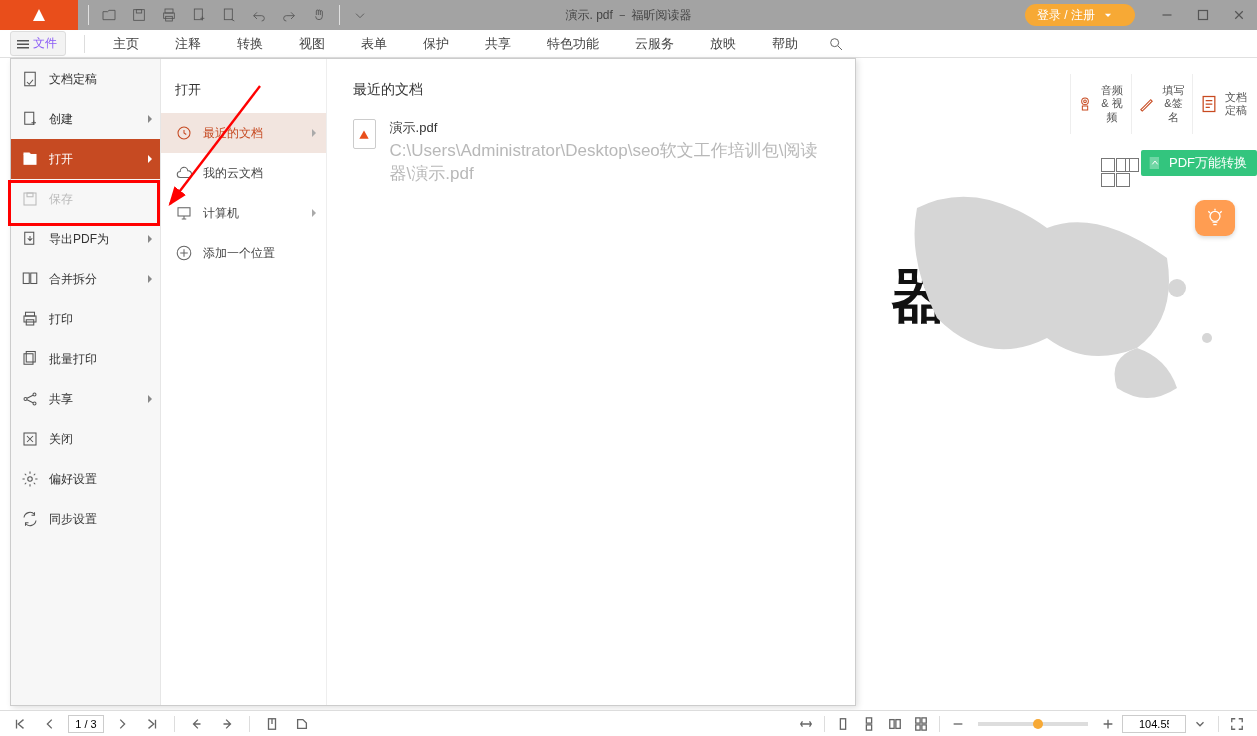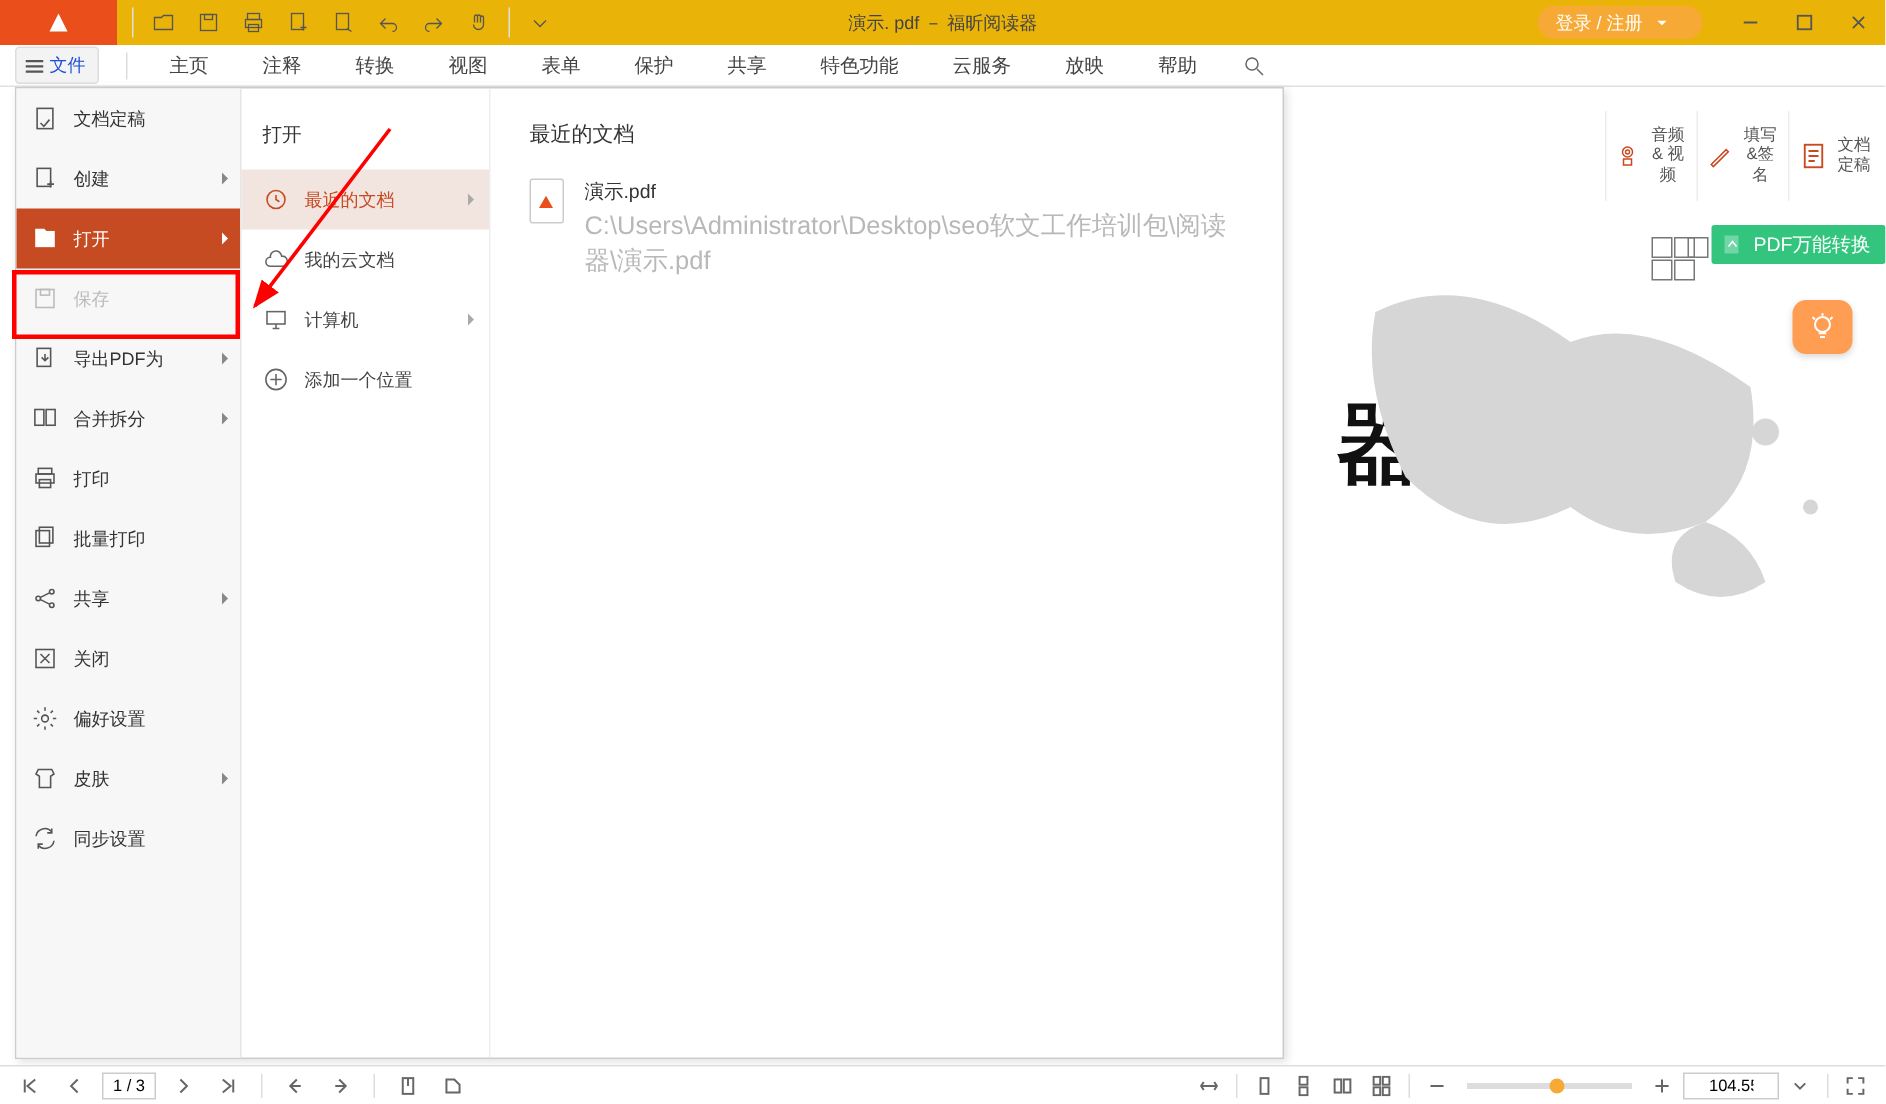--- a/index.html
+++ b/index.html
@@ -1,36 +1,36 @@
 <!DOCTYPE html>
 <html><head>
 <meta charset="utf-8">
 <style>
   * { box-sizing: border-box; }
   html, body { margin:0; padding:0; font-family: "Microsoft YaHei", Arial, sans-serif; font-size:12px; color:#333; }
   body { width:1257px; height:736px; overflow:hidden; position:relative; background:#fff; }
 
   
-  .titlebar { height:30px; background:#eab308; display:flex; align-items:center; position:relative; }
+  .titlebar { height:30px; background:#a3a3a3; display:flex; align-items:center; position:relative; }
   .logo { width:78px; height:30px; background:#e94e1b; display:flex; align-items:center; justify-content:center; }
   .logo svg { width:18px; height:18px; fill:#fff; }
   .qat { display:flex; align-items:center; margin-left:6px; gap:2px; }
   .qat-btn { width:28px; height:26px; display:flex; align-items:center; justify-content:center; cursor:pointer; }
   .qat-btn svg { width:16px; height:16px; stroke:#555; fill:none; stroke-width:1.3; }
   .qat-sep { width:1px; height:20px; background:#e0e0e0; margin:0 4px; }
   .title-center { position:absolute; left:0; right:0; text-align:center; pointer-events:none; color:#444; font-size:12px; }
   .title-right { margin-left:auto; display:flex; align-items:center; }
   .login-btn { background:#f7a935; color:#fff; height:22px; border-radius:11px; display:flex; align-items:center; padding:0 22px 0 12px; position:relative; cursor:pointer; font-size:12px; margin-right:14px; }
   .login-btn svg { width:10px; height:10px; fill:#fff; margin-left:8px; }
   .win-btn { width:36px; height:30px; display:flex; align-items:center; justify-content:center; cursor:pointer; }
   .win-btn svg { width:12px; height:12px; stroke:#555; fill:none; stroke-width:1.6; }
 
   
   .ribbon { height:28px; background:#fff; border-bottom:1px solid #e0e0e0; display:flex; align-items:center; padding-left:10px; }
-  .file-tab { background:#f3f3f3; border:1px solid #ddd; border-radius:3px; padding:3px 8px 3px 6px; display:flex; align-items:center; gap:4px; cursor:pointer; font-size:12px; color:#1d4ed8; margin-right:18px; }
+  .file-tab { background:#f3f3f3; border:1px solid #ddd; border-radius:3px; padding:3px 8px 3px 6px; display:flex; align-items:center; gap:4px; cursor:pointer; font-size:12px; color:#8b5cf6; margin-right:18px; }
   .file-tab svg { width:12px; height:10px; fill:#555; }
   .ribbon-tab { padding:6px 18px; cursor:pointer; font-size:13px; color:#444; }
   .ribbon-search { width:28px; height:26px; display:flex; align-items:center; justify-content:center; cursor:pointer; margin-left:6px; }
   .ribbon-search svg { width:16px; height:16px; stroke:#666; fill:none; stroke-width:1.5; }
 
   
   .ribbon-tools { position:absolute; top:60px; right:10px; height:88px; display:flex; align-items:center; }
   .rtool { width:48px; height:78px; display:flex; flex-direction:row; align-items:center; justify-content:center; gap:6px; cursor:pointer; font-size:11px; color:#555; text-align:center; line-height:1.2; }
   .rtool svg { width:20px; height:20px; stroke:#c84a20; fill:none; stroke-width:1.5; }
   .rtool-sep { width:1px; height:60px; background:#eee; margin:0 6px; }
@@ -351,26 +351,20 @@
           <path d="M8 8 l8 8 M16 8 l-8 8"></path>
         </svg>
         <span>关闭</span>
       </div>
       <div class="mm1-item">
         <svg viewBox="0 0 24 24">
           <circle cx="12" cy="12" r="3"></circle>
           <path d="M12 2v3M12 19v3M2 12h3M19 12h3M5 5l2 2M17 17l2 2M19 5l-2 2M7 17l-2 2"></path>
         </svg>
         <span>偏好设置</span>
-      </div>
-      <div class="mm1-item has-sub">
-        <svg viewBox="0 0 24 24">
-          <path d="M6 4 h12 l2 4 -3 2 v10 h-10 v-10 l-3 -2 z"></path>
-        </svg>
-        <span>皮肤</span>
       </div>
       <div class="mm1-item">
         <svg viewBox="0 0 24 24">
           <path d="M4 10 a8 8 0 0 1 14 -4 M20 14 a8 8 0 0 1 -14 4"></path>
           <path d="M18 3 v4 h-4 M6 21 v-4 h4"></path>
         </svg>
         <span>同步设置</span>
       </div>
     </div>
   <div class="mm-col2">

